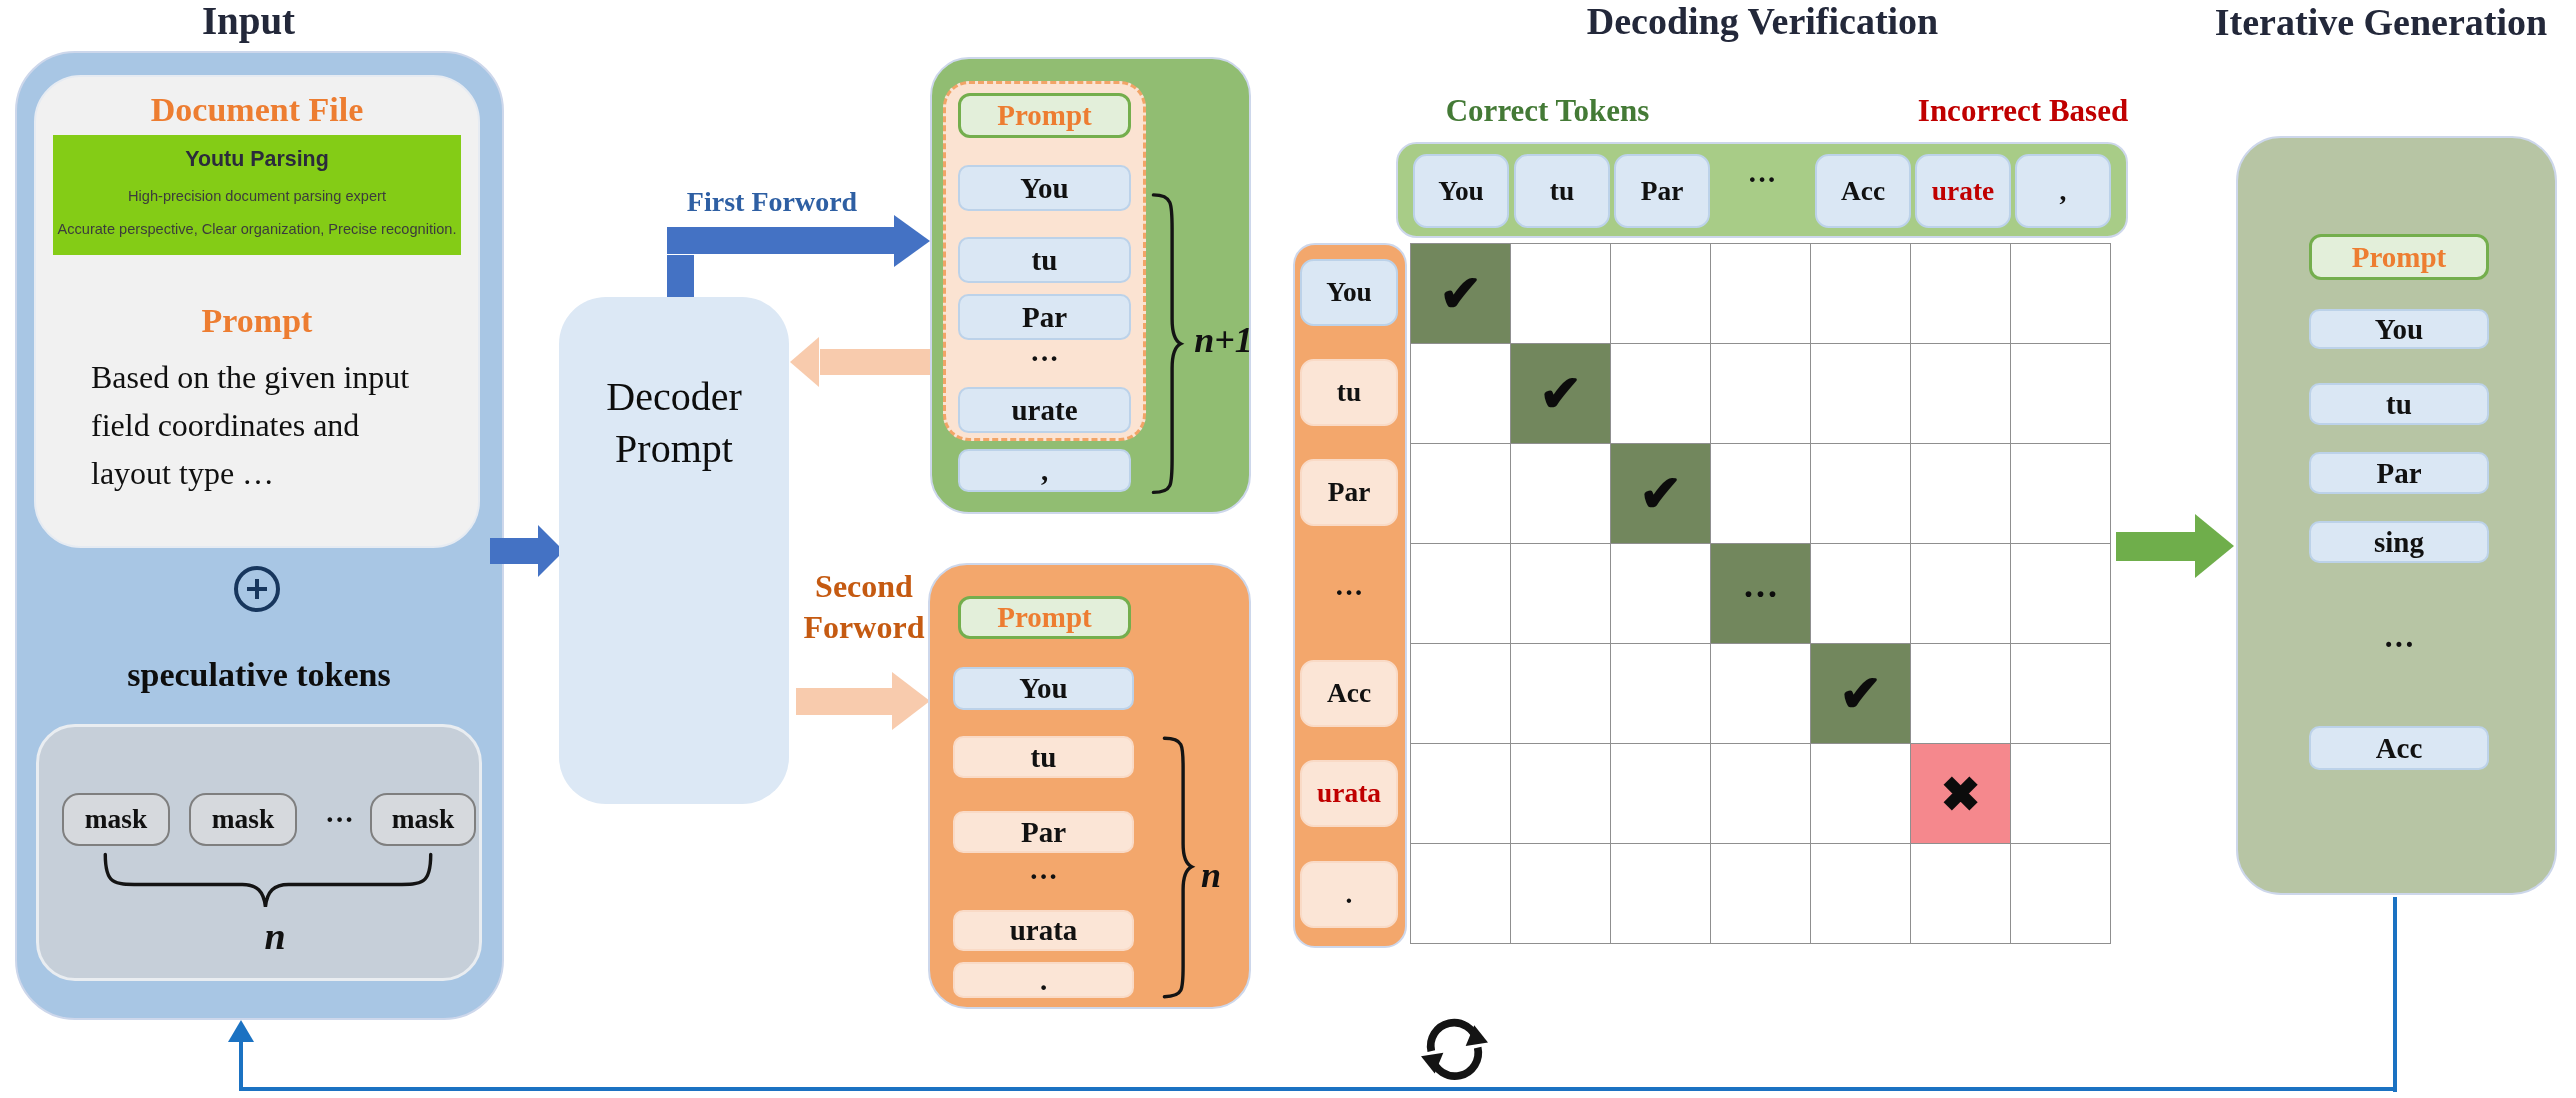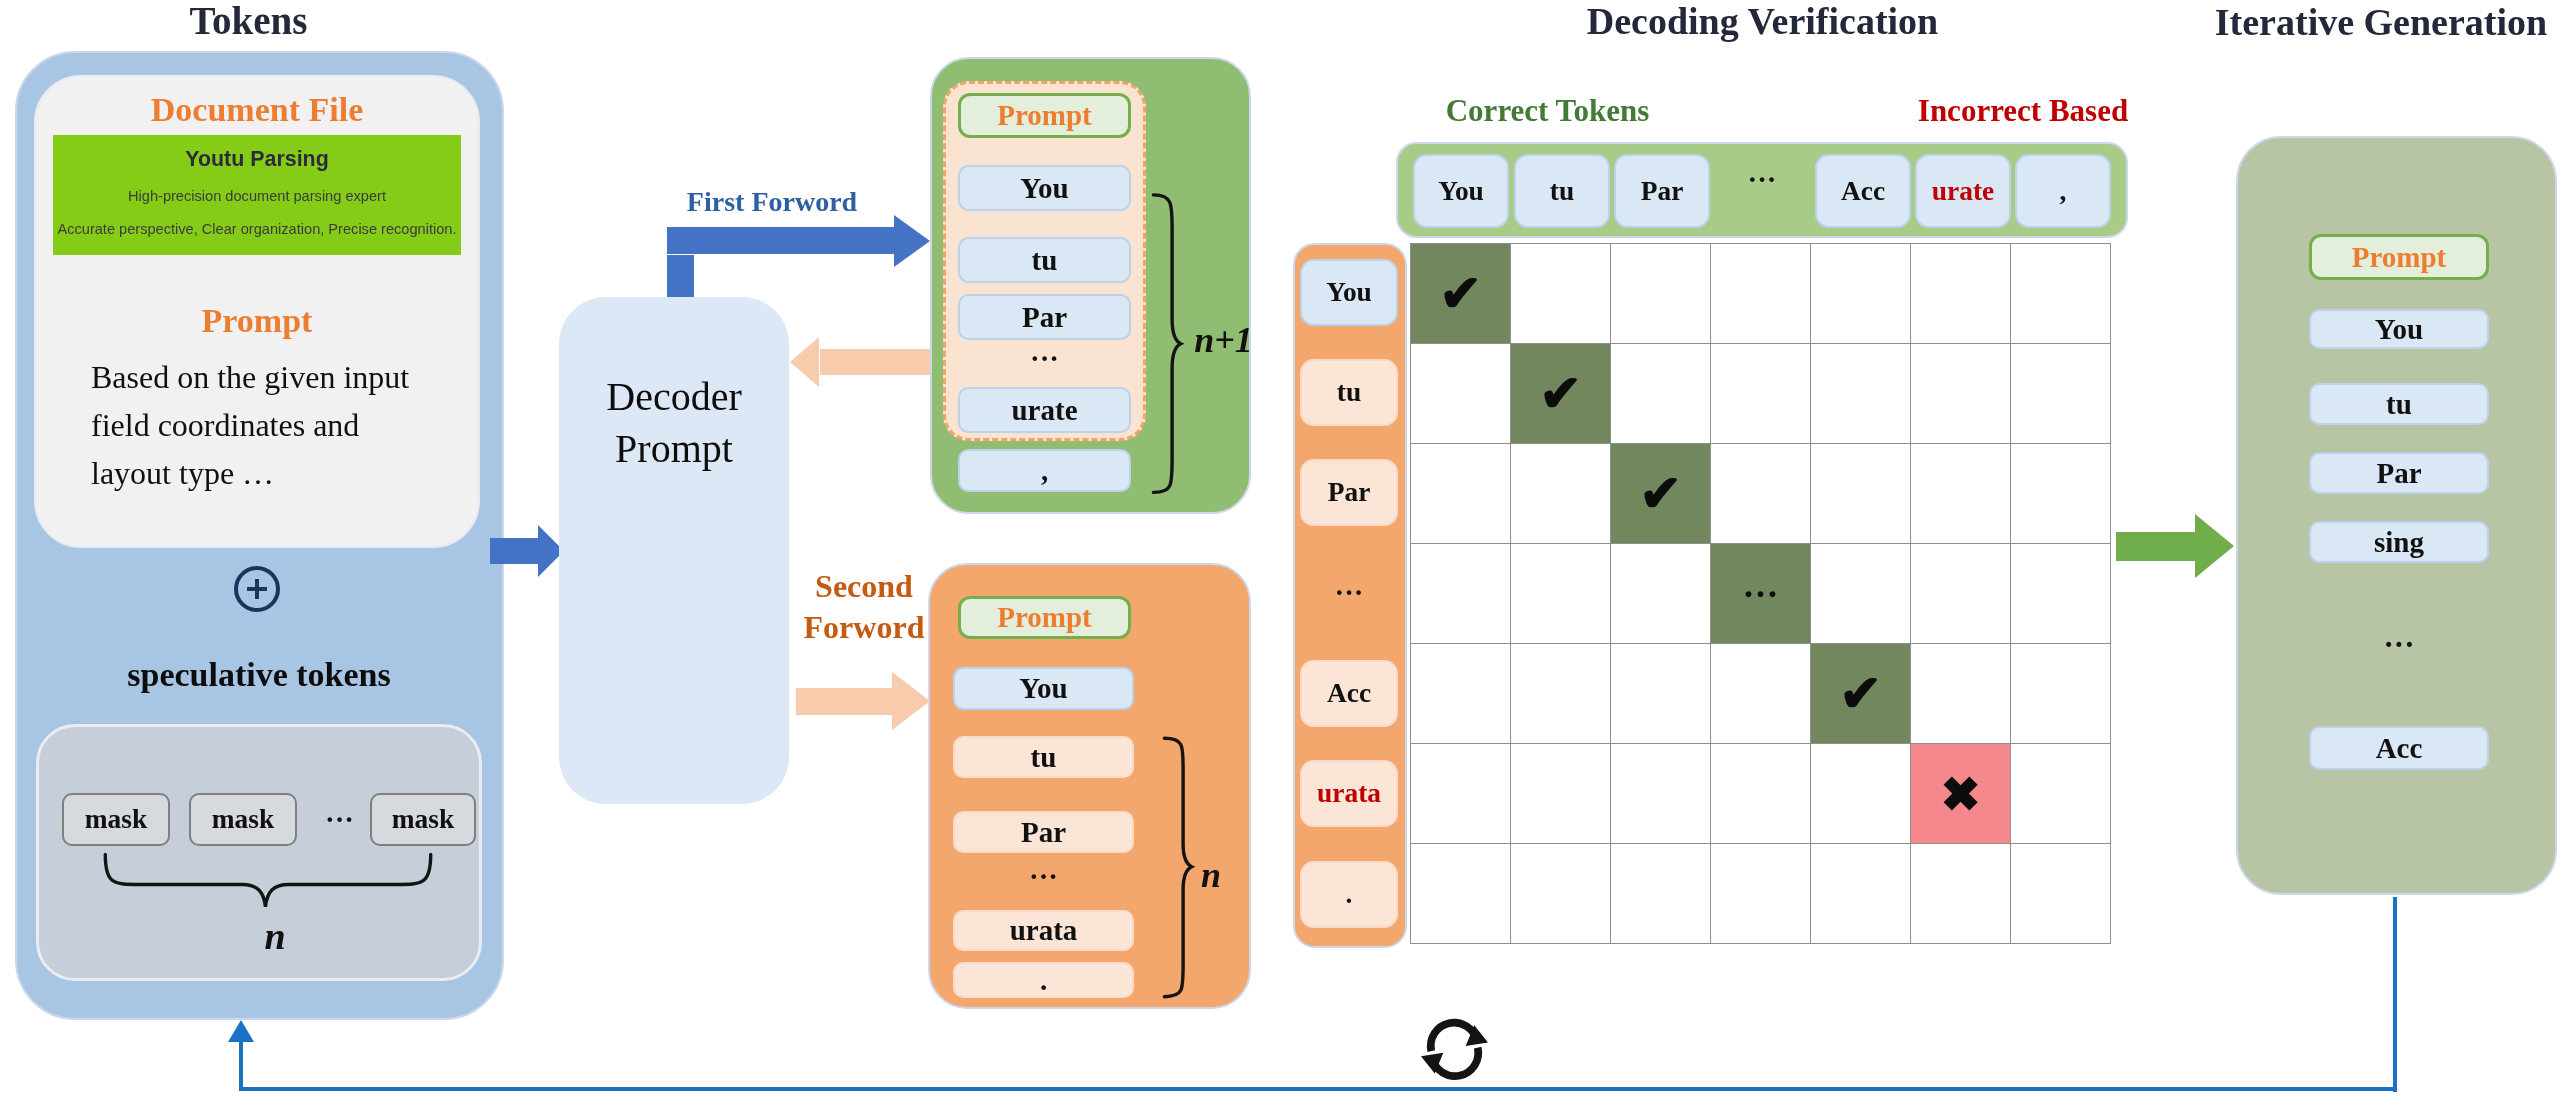--- a/index.html
+++ b/index.html
@@ -7,41 +7,41 @@
          font-family:"Liberation Serif",serif;}
   .abs{position:absolute;box-sizing:border-box;}
   .ctr{display:flex;align-items:center;justify-content:center;text-align:center;}
   .title{font-weight:bold;color:#23283A;font-size:38px;}
   .panel{border-radius:39px;border:2.6px solid #CDD7EB;}
   .chip{position:absolute;box-sizing:border-box;display:flex;align-items:center;justify-content:center;
         font-weight:bold;font-family:"Liberation Serif",serif;font-size:29px;color:#111;}
   .chip-blue{background:#DAE7F4;border:2.6px solid #BCD2E9;border-radius:10.3px;}
   .chip-peach{background:#FBE5D6;border:2.6px solid #F9DAC6;border-radius:10.3px;}
   .chip-prompt{background:#E3EFDA;border:3.4px solid #74AE4D;border-radius:12px;color:#ED7D31;}
-  .chip-mask{background:#D6D9DD;border:2.6px solid #7F7F7F;border-radius:10px;font-size:27.4px;}
+  .chip-mask{background:#D6D9DD;border:2.6px solid #7F7F7F;border-radius:17px;font-size:27.4px;}
   .dots{font-weight:bold;color:#111;}
   .nlabel{font-style:italic;font-weight:bold;color:#111;}
   .red{color:#C00000;}
   .arrow-body{position:absolute;}
   .tri{position:absolute;width:0;height:0;}
   #verify-grid{position:absolute;left:1410px;top:243px;display:grid;grid-template-columns:repeat(7,100px);
                border-left:1.7px solid #8F8F8F;border-top:1.7px solid #8F8F8F;}
   .vcell{width:100px;height:100px;border-right:1.7px solid #8F8F8F;border-bottom:1.7px solid #8F8F8F;
          display:flex;align-items:center;justify-content:center;box-sizing:border-box;color:#0c0c0c;}
   .vcell.check{background:#72875D;font-size:51px;font-weight:bold;}
   .vcell.dots-cell{background:#72875D;font-size:36px;font-weight:bold;}
   .vcell.cross{background:#F5888D;font-size:48px;font-weight:bold;}
   svg{position:absolute;overflow:visible;}
 </style>
 </head>
 <body>
 
 <div id="stage">
 
-  <div class="abs ctr title" style="left:103px;top:0px;width:291px;height:41px;font-size:39px;">Tokens</div>
+  <div class="abs ctr title" style="left:103px;top:0px;width:291px;height:41px;font-size:39px;">Input</div>
   <div class="abs ctr title" style="left:1548px;top:0px;width:429px;height:41px;text-align:right;">Decoding Verification</div>
   <div class="abs ctr title" style="left:2184px;top:1.7px;width:394px;height:41px;">Iterative Generation</div>
 
   <div class="abs panel" style="left:15.4px;top:51px;width:489px;height:969px;border-radius:60px;background:#A8C6E4;"></div>
   <div class="abs" style="left:34px;top:75px;width:446px;height:473px;border-radius:47px;background:#F1F1F1;border:2.6px solid #E6EBF2;"></div>
   <div class="abs ctr" style="left:34px;top:91px;width:446px;height:38px;font-size:34px;font-weight:bold;color:#ED7D31;">Document File</div>
   <div class="abs" style="left:53px;top:135px;width:408px;height:120px;background:#84cc16;">
     <div class="ctr" style="width:100%;height:38px;margin-top:5.1px;font-family:'Liberation Sans',sans-serif;font-size:21.4px;color:#2b2b3b;font-weight:bold;">Youtu Parsing</div>
     <div class="ctr" style="width:100%;height:26px;margin-top:5.1px;font-family:'Liberation Sans',sans-serif;font-size:14.6px;color:#3c3c3c;">High-precision document parsing expert</div>
     <div class="ctr" style="width:100%;height:26px;margin-top:6.9px;font-family:'Liberation Sans',sans-serif;font-size:14.6px;color:#3c3c3c;">Accurate perspective, Clear organization, Precise recognition.</div>

